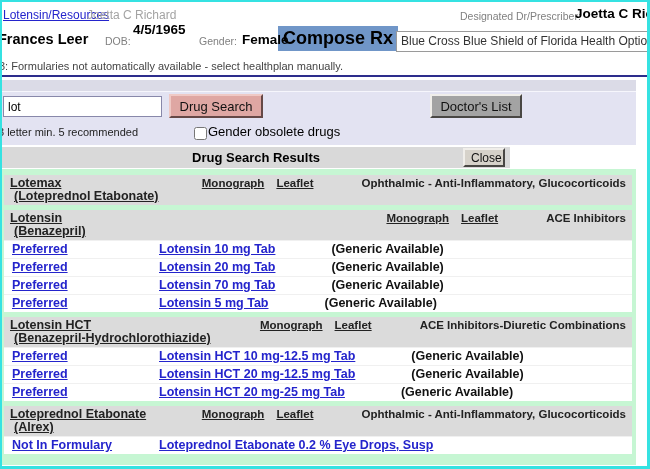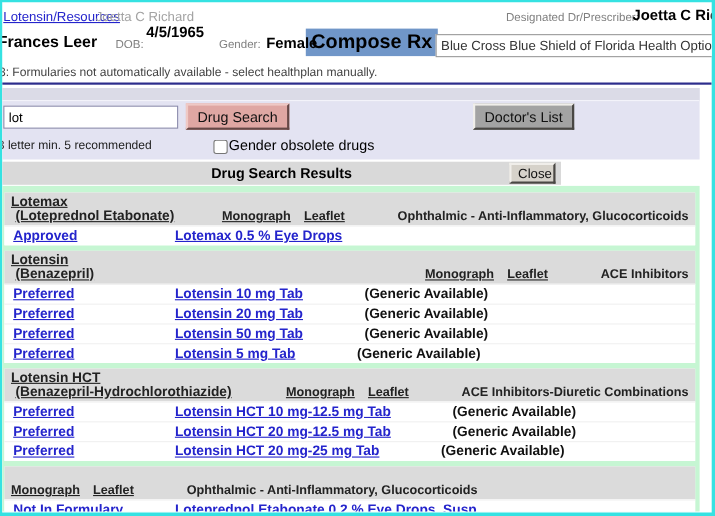--- a/index.html
+++ b/index.html
@@ -41,21 +41,21 @@
   .results-bar{
     width:508px;height:21px;background:#d9d9d9;
     display:flex;align-items:center;justify-content:center;position:relative;
   }
   .results-title{font-weight:bold;font-size:13px;}
   .btn-close{position:absolute;right:5px;top:1px;width:42px;height:19px;font-size:12px;
     background:#d6d2ca;border:2px outset;border-color:#f0eeea #9d9a93 #9d9a93 #f0eeea;}
   .green{width:634px;background:#c6f6d3;overflow:hidden;box-sizing:border-box;padding-top:6px;}
   .block{margin:0 4px 5px 2px;background:#fff;}
   .block-head{
-    background:#dbdbdb;display:flex;justify-content:space-between;align-items:flex-end;
+    background:#dbdbdb;display:flex;justify-content:space-between;align-items:flex-start;
     padding:2px 6px;min-height:26px;
   }
   .bh-name{display:flex;flex-direction:column;line-height:13px;}
   .bh-name a{color:#222;font-weight:bold;font-size:12.5px;white-space:nowrap;}
   .bh-name .ind{padding-left:4px;}
   .bh-right{display:flex;align-items:center;gap:12px;white-space:nowrap;}
   .bh-right a{color:#222;font-weight:bold;font-size:11.5px;}
   .bh-right .cat{color:#222;font-weight:bold;font-size:11.5px;padding-left:36px;}
   .row{
     display:flex;align-items:center;padding:1px 0 1px 8px;background:#fff;
@@ -108,24 +108,20 @@
           <div class="bh-name">
             <a>Lotemax</a>
             <a class="ind">(Loteprednol Etabonate)</a>
           </div>
           <div class="bh-right">
             <a>Monograph</a>
             <a>Leaflet</a>
             <span class="cat">Ophthalmic - Anti-Inflammatory, Glucocorticoids</span>
           </div>
         </div>
-        <div class="row">
-          <a class="status">Approved</a>
-          <a class="drug">Lotemax 0.5 % Eye Drops</a>
-        </div>
       </section>
       <section class="block">
         <div class="block-head">
           <div class="bh-name">
             <a>Lotensin</a>
             <a class="ind">(Benazepril)</a>
           </div>
           <div class="bh-right">
             <a>Monograph</a>
             <a>Leaflet</a>
@@ -137,21 +133,21 @@
           <a class="drug">Lotensin 10 mg Tab</a>
           <span class="gen">(Generic Available)</span>
         </div>
         <div class="row">
           <a class="status">Preferred</a>
           <a class="drug">Lotensin 20 mg Tab</a>
           <span class="gen">(Generic Available)</span>
         </div>
         <div class="row">
           <a class="status">Preferred</a>
-          <a class="drug">Lotensin 50 mg Tab</a>
+          <a class="drug">Lotensin 70 mg Tab</a>
           <span class="gen">(Generic Available)</span>
         </div>
         <div class="row">
           <a class="status">Preferred</a>
           <a class="drug">Lotensin 5 mg Tab</a>
           <span class="gen">(Generic Available)</span>
         </div>
       </section>
       <section class="block">
         <div class="block-head">
@@ -176,20 +172,24 @@
           <span class="gen">(Generic Available)</span>
         </div>
         <div class="row">
           <a class="status">Preferred</a>
           <a class="drug">Lotensin HCT 20 mg-25 mg Tab</a>
           <span class="gen">(Generic Available)</span>
         </div>
       </section>
       <section class="block">
         <div class="block-head">
+          <div class="bh-name">
+            <a>Loteprednol Etabonate</a>
+            <a class="ind">(Alrex)</a>
+          </div>
           <div class="bh-right">
             <a>Monograph</a>
             <a>Leaflet</a>
             <span class="cat">Ophthalmic - Anti-Inflammatory, Glucocorticoids</span>
           </div>
         </div>
         <div class="row">
           <a class="status">Not In Formulary</a>
           <a class="drug">Loteprednol Etabonate 0.2 % Eye Drops, Susp</a>
         </div>

